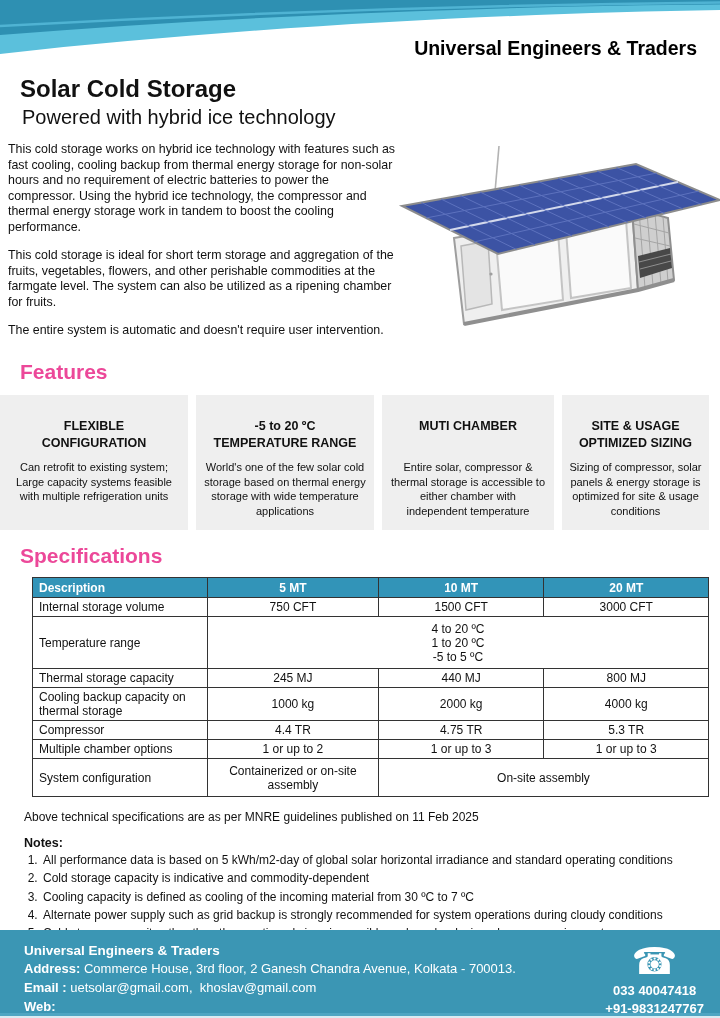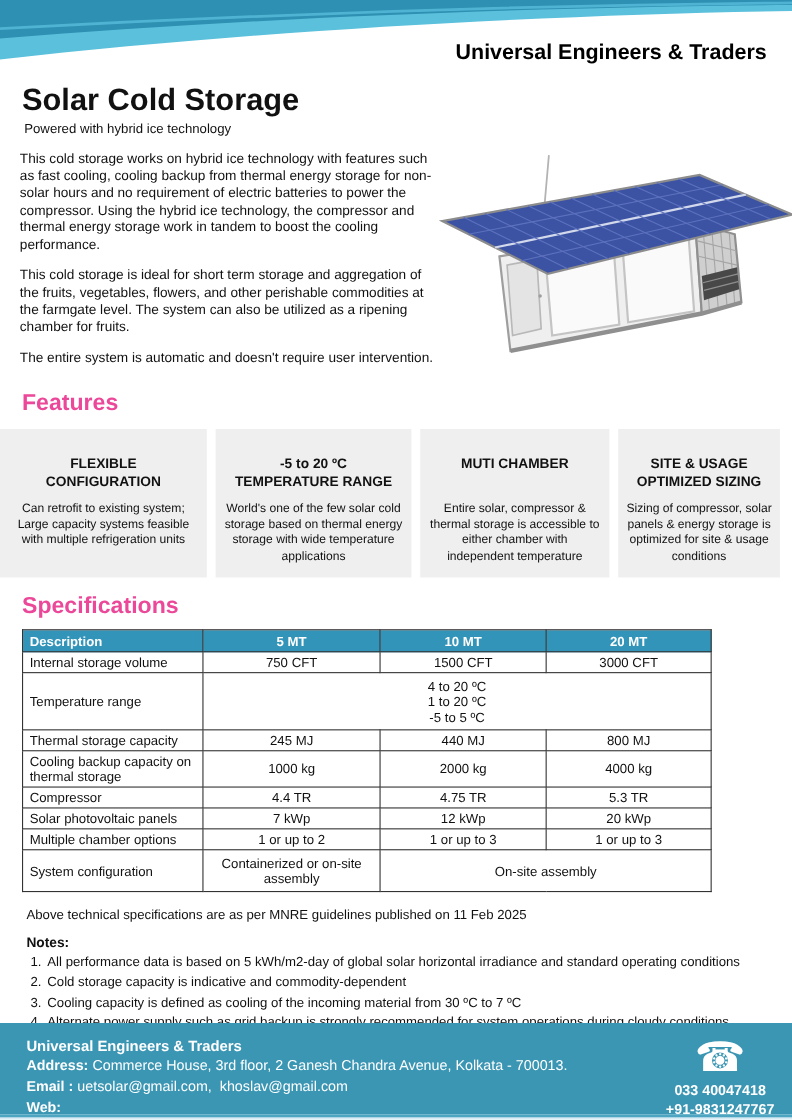--- a/index.html
+++ b/index.html
@@ -11,39 +11,39 @@
   }
 
   
   .wave-wrap { height:58px; line-height:0; }
   .company-name {
     position:absolute; top:37px; right:23px;
     font-size:19.5px; font-weight:bold; color:#000;
   }
 
   
-  .page-title { margin:17px 0 0 20px; font-size:28px; font-weight:bold; }
-  .page-subtitle { margin:3px 0 0 22px; font-size:12px; }
+  .page-title { margin:17px 0 0 20px; font-size:24px; font-weight:bold; }
+  .page-subtitle { margin:3px 0 0 22px; font-size:20px; }
 
   .intro { position:relative; margin-top:13px; min-height:204px; }
-  .intro-text { width:398px; padding-left:18px; font-size:12.4px; line-height:1.25; }
+  .intro-text { width:398px; padding-left:8px; font-size:12.4px; line-height:1.25; }
   .intro-text p { margin:0 0 13px 0; }
   .product-svg { position:absolute; top:2px; right:0; }
 
   .section-heading { margin:14px 0 0 20px; font-size:21px; font-weight:bold; color:#ec4899; }
 
   
   .features-grid { display:grid; grid-template-columns:188px 178px 172px 147px; gap:8px; margin-top:11px; }
   .feature-card { background:#efefef; padding:23px 8px 12px 8px; text-align:center; }
   .feature-card:last-child { padding-left:2px; padding-right:2px; }
   .feature-title { font-weight:bold; font-size:12.5px; line-height:1.32; min-height:34px; }
   .feature-body { font-size:11px; line-height:1.32; margin-top:8px; }
 
   
-  .spec-table { border-collapse:collapse; margin:9px 0 0 20px; width:627px; font-size:12px;padding-left:24px; }
+  .spec-table { border-collapse:collapse; margin:9px 0 0 32px; width:677px; font-size:12px;padding-left:24px; }
   .spec-table th, .spec-table td { border:1px solid #333; padding:2px 6px; vertical-align:middle; }
   .spec-table thead th { background:#3294B8; color:#fff; font-weight:bold; height:20px; text-align:center; }
   .spec-table thead th:first-child { text-align:left; }
   .lbl { text-align:left; }
   .val { text-align:center; }
   .row-2line td { height:33px; }
   .row-temp td { height:52px; }
   .row-sys td { height:38px; }
 
   .mnre { margin:13px 0 0 24px; font-size:12px; }
@@ -209,26 +209,20 @@
       <td class="val">2000 kg</td>
       <td class="val">4000 kg</td>
     </tr>
     <tr>
       <td class="lbl">Compressor</td>
       <td class="val">4.4 TR</td>
       <td class="val">4.75 TR</td>
       <td class="val">5.3 TR</td>
     </tr>
     <tr>
-      <td class="lbl">Solar photovoltaic panels</td>
-      <td class="val">7 kWp</td>
-      <td class="val">12 kWp</td>
-      <td class="val">20 kWp</td>
-    </tr>
-    <tr>
       <td class="lbl">Multiple chamber options</td>
       <td class="val">1 or up to 2</td>
       <td class="val">1 or up to 3</td>
       <td class="val">1 or up to 3</td>
     </tr>
     <tr class="row-sys">
       <td class="lbl">System configuration</td>
       <td class="val">Containerized or on-site assembly</td>
       <td class="val" colspan="2">On-site assembly</td>
     </tr>

